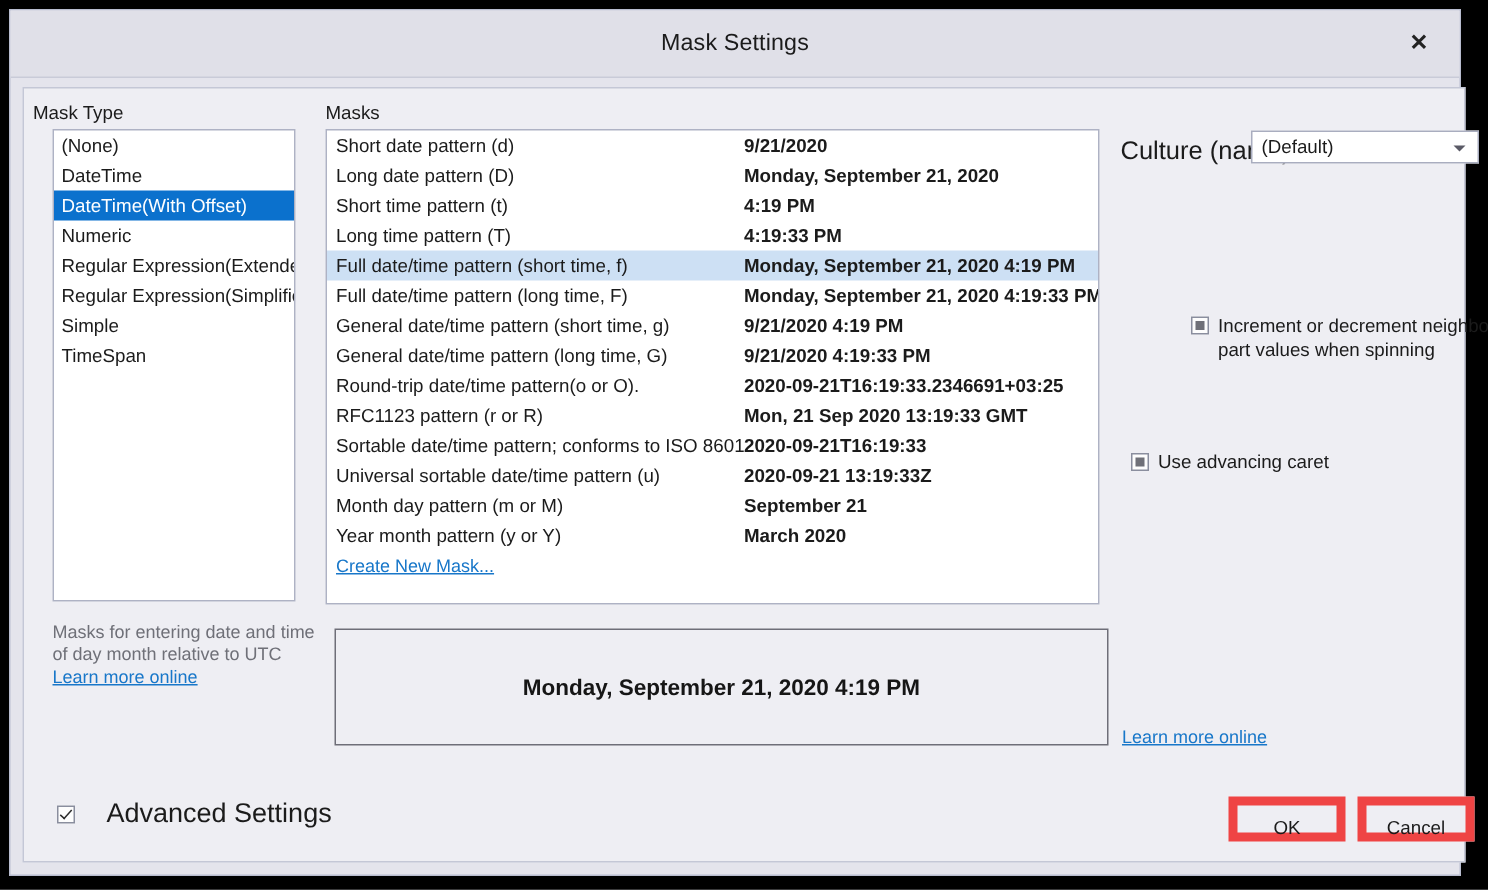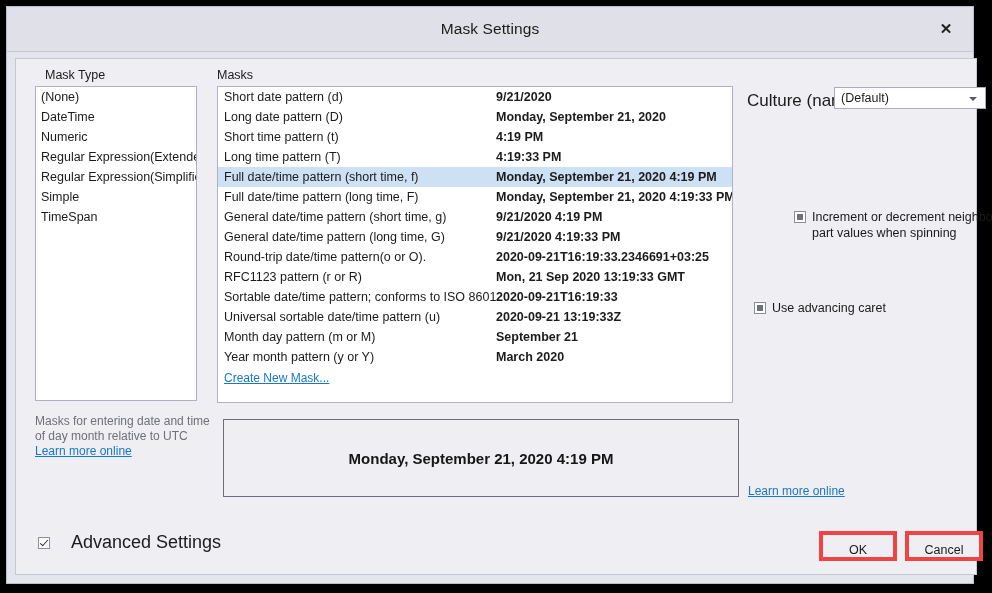--- a/index.html
+++ b/index.html
@@ -69,21 +69,21 @@
     box-sizing: border-box;
   }
 
   .grp-label {
     position: absolute;
     font-size: 12.5px;
     color: #1b1b1b;
   }
 
   
-  #masktype-label { left: 29px; top: 9px; }
+  #masktype-label { left: 6px; top: 9px; }
   #masktype-list {
     position: absolute;
     left: 19px;
     top: 27px;
     width: 162px;
     height: 315px;
     background: #ffffff;
     border: 1px solid #aeb2c4;
     box-sizing: border-box;
     overflow: hidden;
@@ -276,21 +276,21 @@
     display: flex;
     align-items: center;
   }
   #advanced-settings .cb-text { font-size: 18px; margin-left: 15px; }
 
   .dlg-btn {
     position: absolute;
     width: 78px;
     height: 30px;
     background: #eeeef3;
-    border: 4px solid #ef4444;
+    border: 6px solid #ef4444;
     box-sizing: border-box;
     font-size: 12.5px;
     color: #1b1b1b;
     font-family: "Liberation Sans", sans-serif;
     cursor: pointer;
     line-height: 28px;
     text-align: center;
   }
   #ok-button     { left: 803px; top: 472px; }
   #cancel-button { left: 889px; top: 472px; }
@@ -304,20 +304,21 @@
     <div id="title-text">Mask Settings</div>
     <div id="close-btn">✕</div>
   </div>
 
   <div id="content">
 
     <div class="grp-label" id="masktype-label">Mask Type</div>
     <div id="masktype-list">
         <div class="mt-item">(None)</div>
         <div class="mt-item">DateTime</div>
+        <div class="mt-item selected">DateTime(With Offset)</div>
         <div class="mt-item">Numeric</div>
         <div class="mt-item">Regular Expression(Extended)</div>
         <div class="mt-item">Regular Expression(Simplified)</div>
         <div class="mt-item">Simple</div>
         <div class="mt-item">TimeSpan</div>
       </div>
 
     <div id="masktype-help">
       <div>Masks for entering date and time of day month relative to UTC</div>
       <span class="weblink">Learn more online</span>

